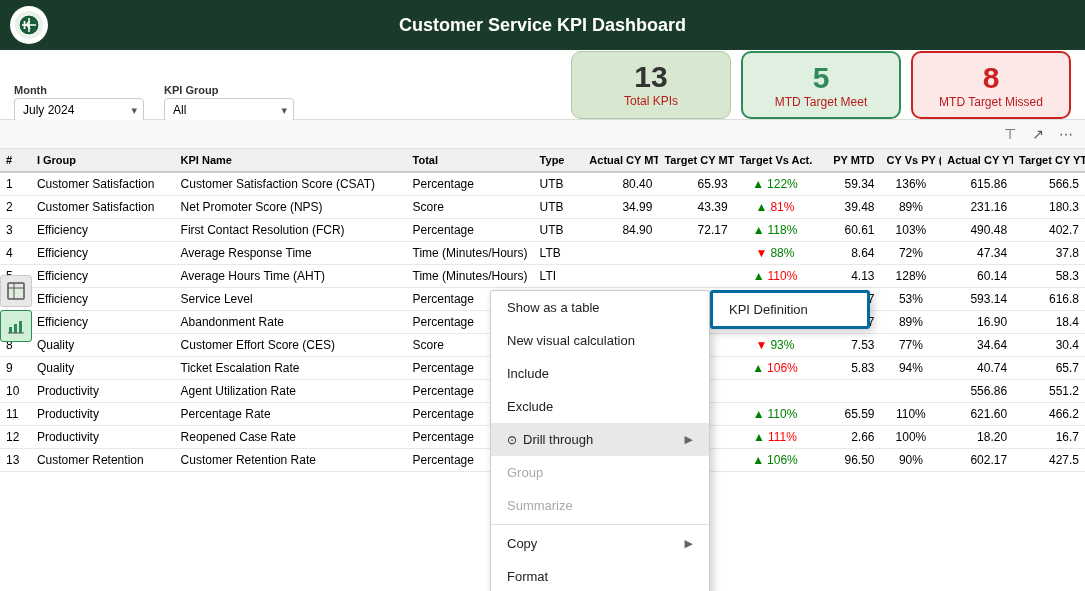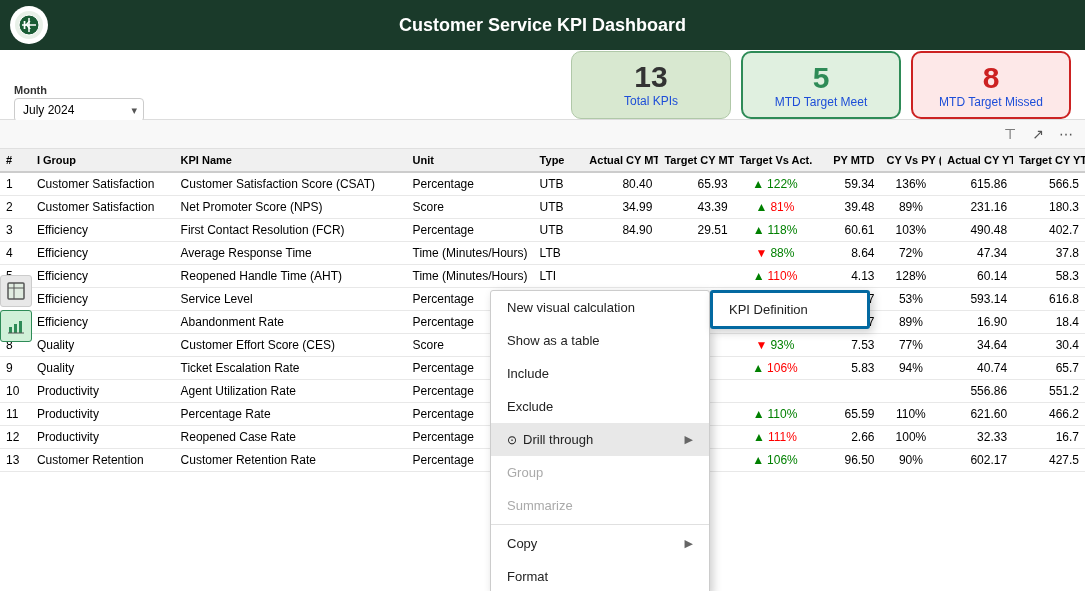--- a/index.html
+++ b/index.html
@@ -19,21 +19,21 @@
     
     .kpi-cards { display: flex; gap: 10px; margin-left: auto; }
     .kpi-card { border-radius: 10px; padding: 8px 20px; text-align: center; min-width: 160px; }
     .kpi-card.gray { background: #d8e8d0; border: 1px solid #b0c8a8; }
     .kpi-card.green { background: #e0f0e0; border: 2px solid #2e8b57; }
     .kpi-card.red { background: #fde8e8; border: 2px solid #cc2222; }
     .kpi-card-number { font-size: 30px; font-weight: bold; }
     .kpi-card.gray .kpi-card-number { color: #333; }
     .kpi-card.green .kpi-card-number { color: #2e8b57; }
     .kpi-card.red .kpi-card-number { color: #cc2222; }
-    .kpi-card-label { font-size: 12px; color: #1d4ed8; font-weight: 500; }
+    .kpi-card-label { font-size: 12px; color: #b91c1c; font-weight: 500; }
 
     
     .table-area { background: white; position: relative; height: calc(591px - 120px); overflow: hidden; }
     .toolbar-row { display: flex; justify-content: flex-end; padding: 3px 8px; background: #f8f8f8; border-bottom: 1px solid #e0e0e0; gap: 6px; }
     .toolbar-icon { width: 22px; height: 22px; background: none; border: none; cursor: pointer; font-size: 14px; color: #555; }
 
     .data-table { width: 100%; border-collapse: collapse; font-size: 12px; table-layout: fixed; }
     .data-table th { background: #f0f0f0; border-bottom: 2px solid #ccc; padding: 5px 6px; text-align: left; font-size: 11px; font-weight: 600; white-space: nowrap; overflow: hidden; }
     .data-table td { border-bottom: 1px solid #e8e8e8; padding: 4px 6px; white-space: nowrap; overflow: hidden; text-overflow: ellipsis; }
 
@@ -94,20 +94,28 @@
 
   <div class="filter-bar">
     <div class="filter-group">
       <span class="filter-label">Month</span>
       <div class="select-wrapper">
         <select class="filter-select">
           <option>July 2024</option>
         </select>
       </div>
     </div>
+    <div class="filter-group" style="margin-left:8px;">
+      <span class="filter-label">KPI Group</span>
+      <div class="select-wrapper">
+        <select class="filter-select">
+          <option>All</option>
+        </select>
+      </div>
+    </div>
 
     <div class="kpi-cards">
       <div class="kpi-card gray">
         <div class="kpi-card-number">13</div>
         <div class="kpi-card-label">Total KPIs</div>
       </div>
       <div class="kpi-card green">
         <div class="kpi-card-number">5</div>
         <div class="kpi-card-label">MTD Target Meet</div>
       </div>
@@ -144,21 +152,21 @@
       </div>
     </div>
 
     <div style="overflow-x:auto; overflow-y:auto; max-height:calc(100% - 28px);">
       <table class="data-table">
         <thead>
           <tr>
             <th class="col-row-num">#</th>
             <th class="col-group">I Group</th>
             <th class="col-name">KPI Name</th>
-            <th class="col-unit">Unit</th>
+            <th class="col-unit">Total</th>
             <th class="col-type">Type</th>
             <th class="col-actual" style="text-align:right;">Actual CY MTD</th>
             <th class="col-target" style="text-align:right;">Target CY MTD</th>
             <th class="col-vs">Target Vs Act. (MTD)</th>
             <th class="col-py" style="text-align:right;">PY MTD</th>
             <th class="col-cypy">CY Vs PY (MTD)</th>
             <th class="col-actual-ytd" style="text-align:right;">Actual CY YTD</th>
             <th class="col-target-ytd" style="text-align:right;">Target CY YTD</th>
           </tr>
         </thead>
@@ -201,21 +209,21 @@
     <td class="col-actual-ytd right">231.16</td>
     <td class="col-target-ytd right">180.3</td>
   </tr>
             <tr>
     <td class="col-row-num">3</td>
     <td class="col-group">Efficiency</td>
     <td class="col-name">First Contact Resolution (FCR)</td>
     <td class="col-unit">Percentage</td>
     <td class="col-type">UTB</td>
     <td class="col-actual right">84.90</td>
-    <td class="col-target right">29.51</td>
+    <td class="col-target right">72.17</td>
     <td class="col-vs center">
       <span style="display:inline-flex;align-items:center;gap:3px;">
         <span style="color:green;">▲</span>
         <span style="color:green;font-weight:500;">118%</span>
       </span>
     </td>
     <td class="col-py right">60.61</td>
     <td class="col-cypy center">103%</td>
     <td class="col-actual-ytd right">490.48</td>
     <td class="col-target-ytd right">402.7</td>
@@ -235,21 +243,21 @@
       </span>
     </td>
     <td class="col-py right">8.64</td>
     <td class="col-cypy center">72%</td>
     <td class="col-actual-ytd right">47.34</td>
     <td class="col-target-ytd right">37.8</td>
   </tr>
             <tr>
     <td class="col-row-num">5</td>
     <td class="col-group">Efficiency</td>
-    <td class="col-name">Reopened Handle Time (AHT)</td>
+    <td class="col-name">Average Hours Time (AHT)</td>
     <td class="col-unit">Time (Minutes/Hours)</td>
     <td class="col-type">LTI</td>
     <td class="col-actual right"></td>
     <td class="col-target right"></td>
     <td class="col-vs center">
       <span style="display:inline-flex;align-items:center;gap:3px;">
         <span style="color:green;">▲</span>
         <span style="color:red;font-weight:500;">110%</span>
       </span>
     </td>
@@ -381,21 +389,21 @@
     <td class="col-actual right"></td>
     <td class="col-target right"></td>
     <td class="col-vs center">
       <span style="display:inline-flex;align-items:center;gap:3px;">
         <span style="color:green;">▲</span>
         <span style="color:red;font-weight:500;">111%</span>
       </span>
     </td>
     <td class="col-py right">2.66</td>
     <td class="col-cypy center">100%</td>
-    <td class="col-actual-ytd right">32.33</td>
+    <td class="col-actual-ytd right">18.20</td>
     <td class="col-target-ytd right">16.7</td>
   </tr>
             <tr>
     <td class="col-row-num">13</td>
     <td class="col-group">Customer Retention</td>
     <td class="col-name">Customer Retention Rate</td>
     <td class="col-unit">Percentage</td>
     <td class="col-type">UTB</td>
     <td class="col-actual right"></td>
     <td class="col-target right"></td>
@@ -410,24 +418,24 @@
     <td class="col-actual-ytd right">602.17</td>
     <td class="col-target-ytd right">427.5</td>
   </tr>
           </tbody>
       </table>
     </div>
   </div>
 
   <div class="context-menu">
     <div class="context-menu-item">
+      <span>Show as a table</span>
+    </div>
+    <div class="context-menu-item">
       <span>New visual calculation</span>
-    </div>
-    <div class="context-menu-item">
-      <span>Show as a table</span>
     </div>
     <div class="context-menu-item">
       <span>Include</span>
     </div>
     <div class="context-menu-item">
       <span>Exclude</span>
     </div>
     <div class="context-menu-item highlighted">
       <span>
         <span style="margin-right:6px; font-size:12px;">⊙</span>Drill through

